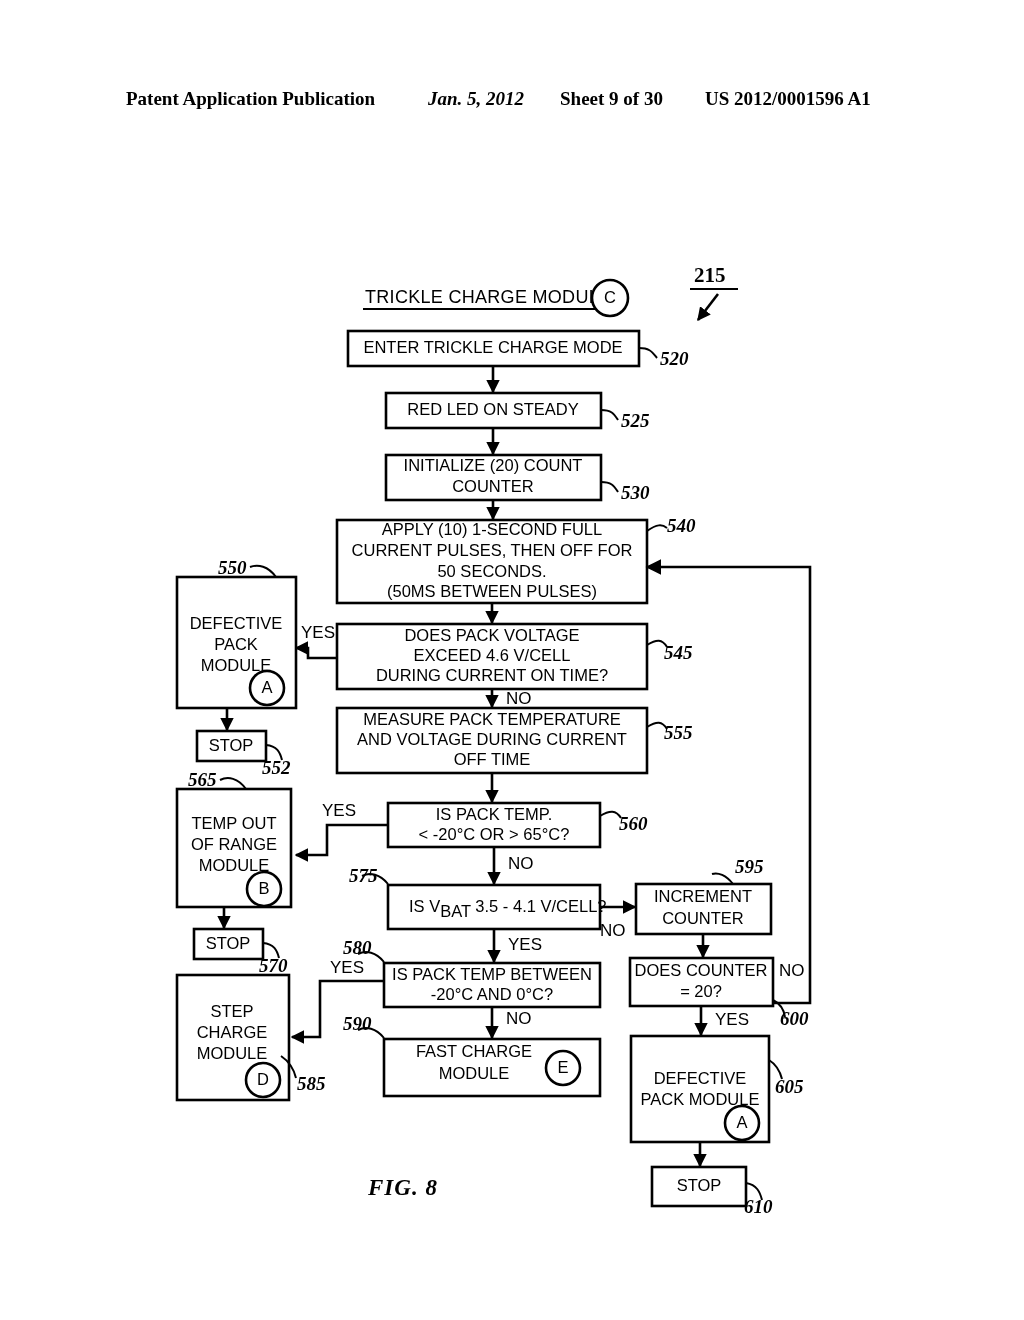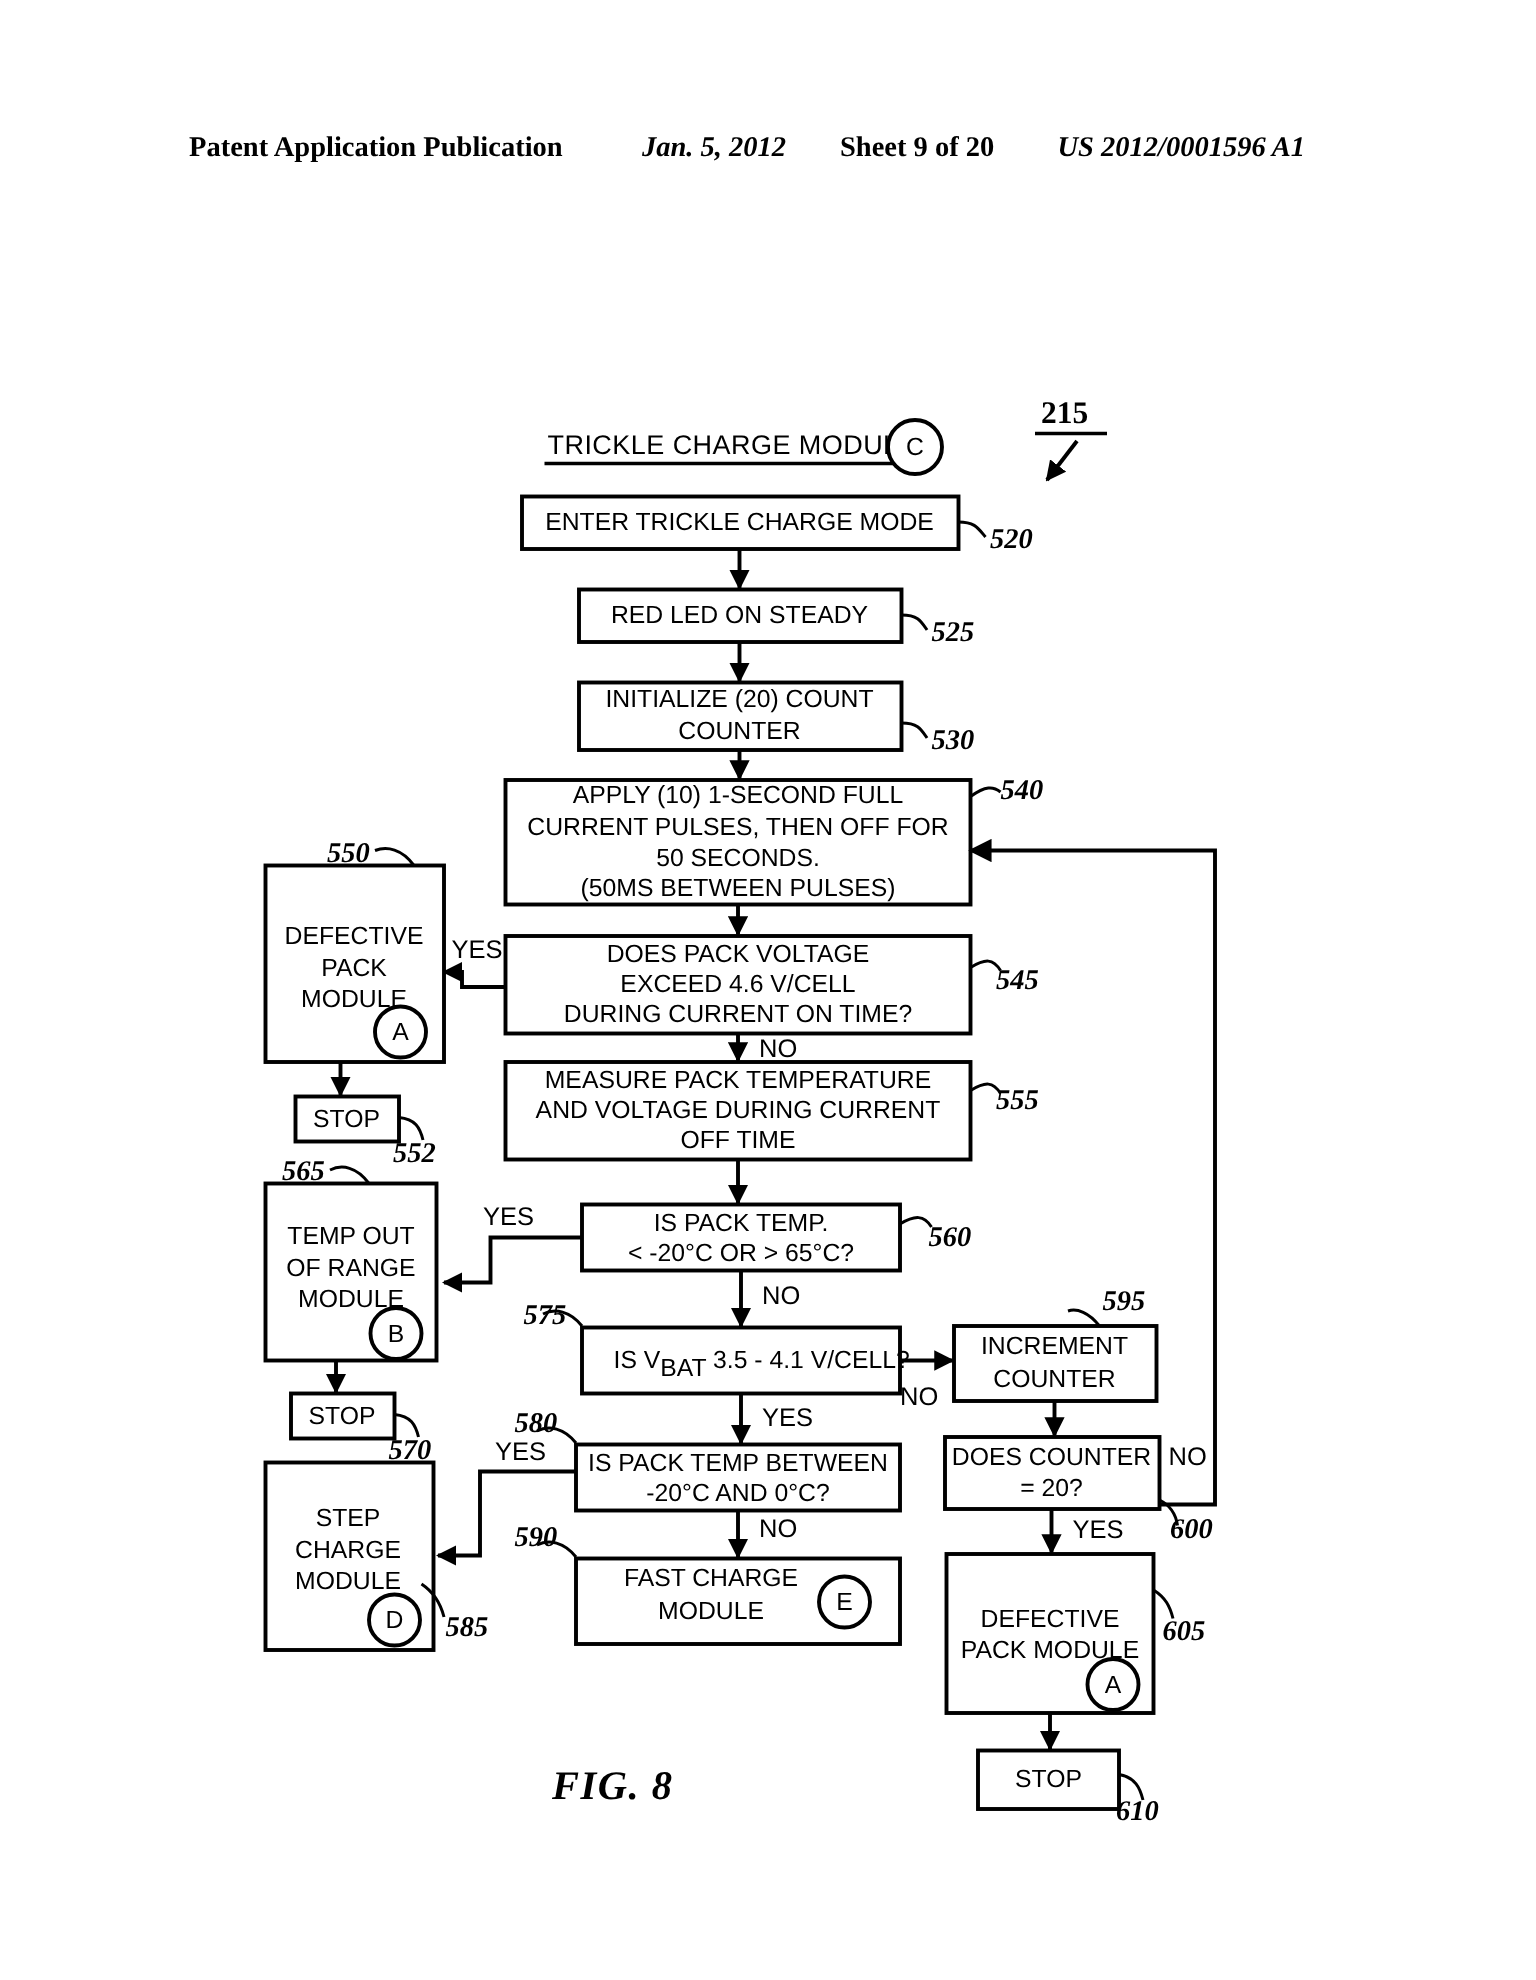--- a/index.html
+++ b/index.html
@@ -32,31 +32,31 @@
     font-family: "Liberation Serif", serif;
     font-weight: bold;
     font-size: 19px;
     letter-spacing: 0px;
     white-space: nowrap;
   }
   .hdr span { position: absolute; top: 0; }
   .hdr-pub   { left: 126px; }
   .hdr-date  { left: 428px; font-style: italic; }
   .hdr-sheet { left: 560px; }
-  .hdr-num   { left: 705px; font-style: italic; }
+  .hdr-num   { left: 705px; }
 
   
   .figcap {
     position: absolute;
     left: 368px;
     top: 1175px;
     font-family: "Liberation Serif", serif;
     font-style: italic;
     font-weight: bold;
-    font-size: 27px;
+    font-size: 23px;
     letter-spacing: 1px;
   }
 
   svg.flow {
     position: absolute;
     left: 0;
     top: 0;
     width: 1024px;
     height: 1320px;
   }
@@ -106,21 +106,21 @@
   }
 </style>
 </head>
 <body>
 
 <div id="page">
 
   <div class="hdr">
     <span class="hdr-pub">Patent Application Publication</span>
     <span class="hdr-date">Jan. 5, 2012</span>
-    <span class="hdr-sheet">Sheet 9 of 20</span>
+    <span class="hdr-sheet">Sheet 9 of 30</span>
     <span class="hdr-num">US 2012/0001596 A1</span>
   </div>
 
   <svg class="flow" viewBox="0 0 1024 1320">
     <defs>
       <marker id="arrow" viewBox="0 0 10 10" refX="9" refY="5" markerWidth="5.2" markerHeight="5.2" orient="auto-start-reverse">
         <path d="M 0 0 L 10 5 L 0 10 z" fill="#000"></path>
       </marker>
       <marker id="arrowL" viewBox="0 0 10 10" refX="9" refY="5" markerWidth="6" markerHeight="6" orient="auto-start-reverse">
         <path d="M 0 0 L 10 5 L 0 10 z" fill="#000"></path>

